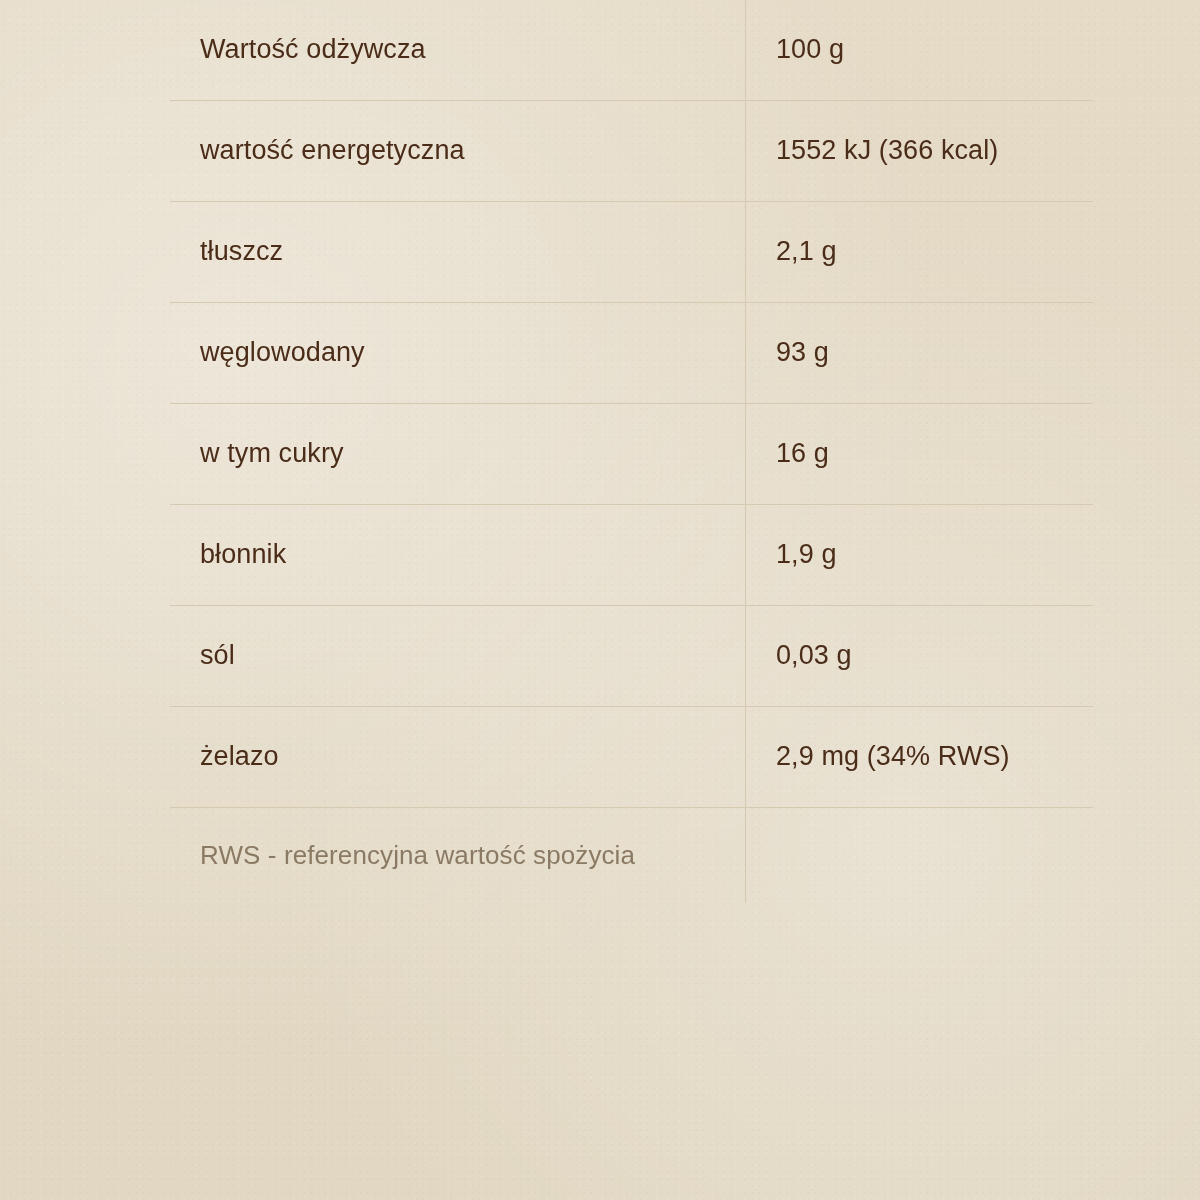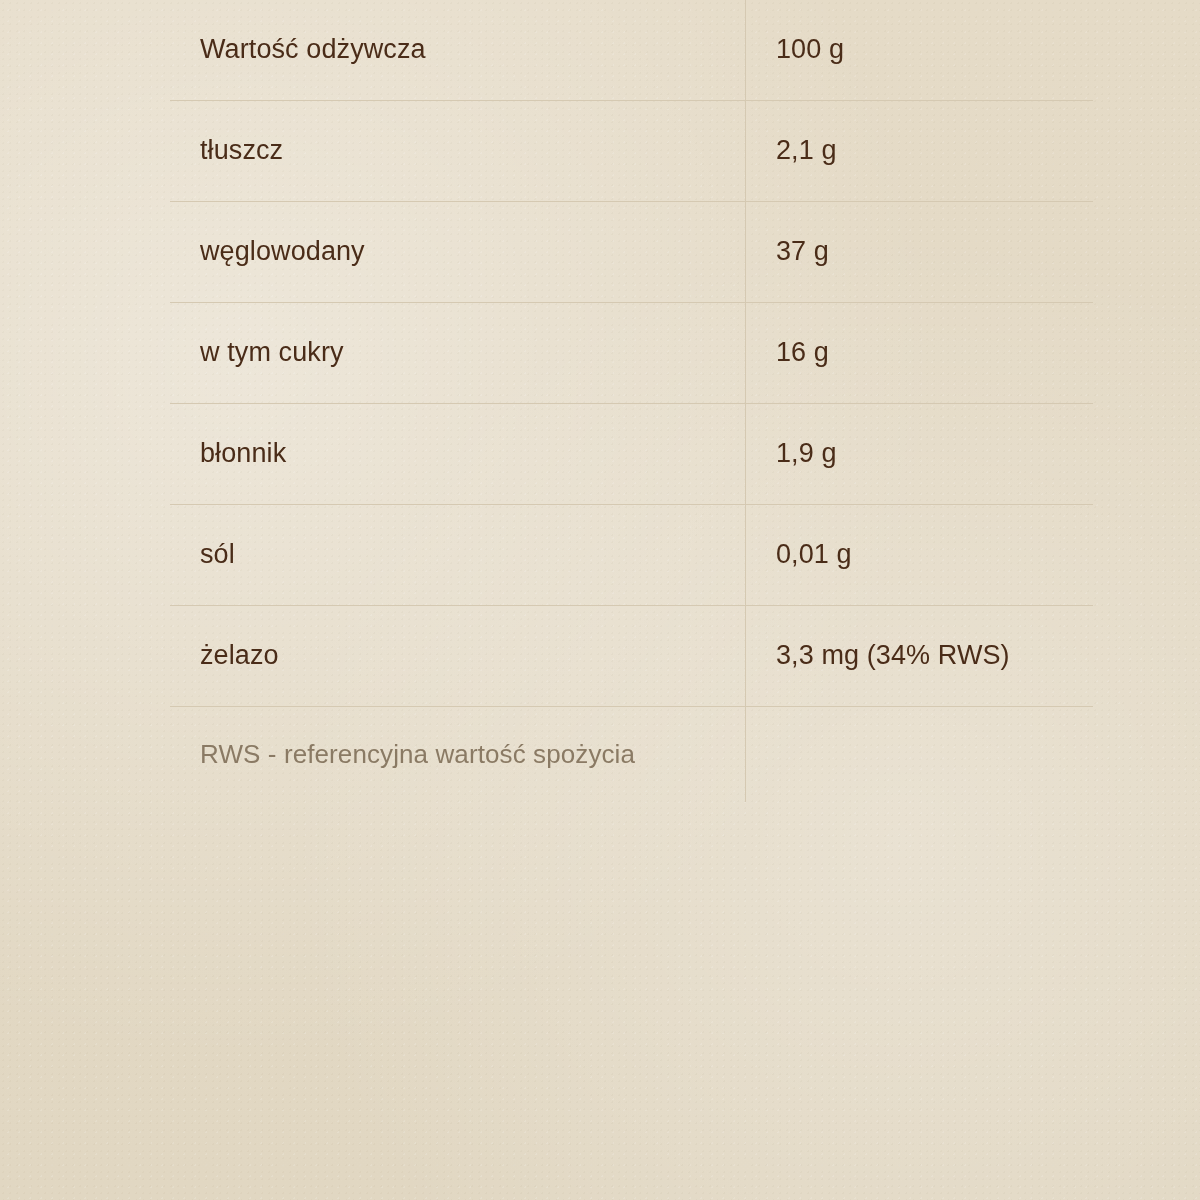--- a/index.html
+++ b/index.html
@@ -87,42 +87,46 @@
 
 <div class="page">
   <div class="table-wrap">
     <table class="nutrition">
       <tbody>
         <tr class="head">
           <td class="label">Wartość odżywcza</td>
           <td class="value">100 g</td>
         </tr>
         <tr>
+          <td class="label">wartość energetyczna</td>
+          <td class="value">1552 kJ (366 kcal)</td>
+        </tr>
+        <tr>
           <td class="label">tłuszcz</td>
           <td class="value">2,1 g</td>
         </tr>
         <tr>
           <td class="label">węglowodany</td>
-          <td class="value">37 g</td>
+          <td class="value">93 g</td>
         </tr>
         <tr>
           <td class="label">w tym cukry</td>
           <td class="value">16 g</td>
         </tr>
         <tr>
           <td class="label">błonnik</td>
           <td class="value">1,9 g</td>
         </tr>
         <tr>
           <td class="label">sól</td>
-          <td class="value">0,01 g</td>
+          <td class="value">0,03 g</td>
         </tr>
         <tr>
           <td class="label">żelazo</td>
-          <td class="value">3,3 mg (34% RWS)</td>
+          <td class="value">2,9 mg (34% RWS)</td>
         </tr>
         <tr class="footnote">
           <td class="label">RWS - referencyjna wartość spożycia</td>
           <td class="value"></td>
         </tr>
       </tbody>
     </table>
   </div>
 </div>
 

